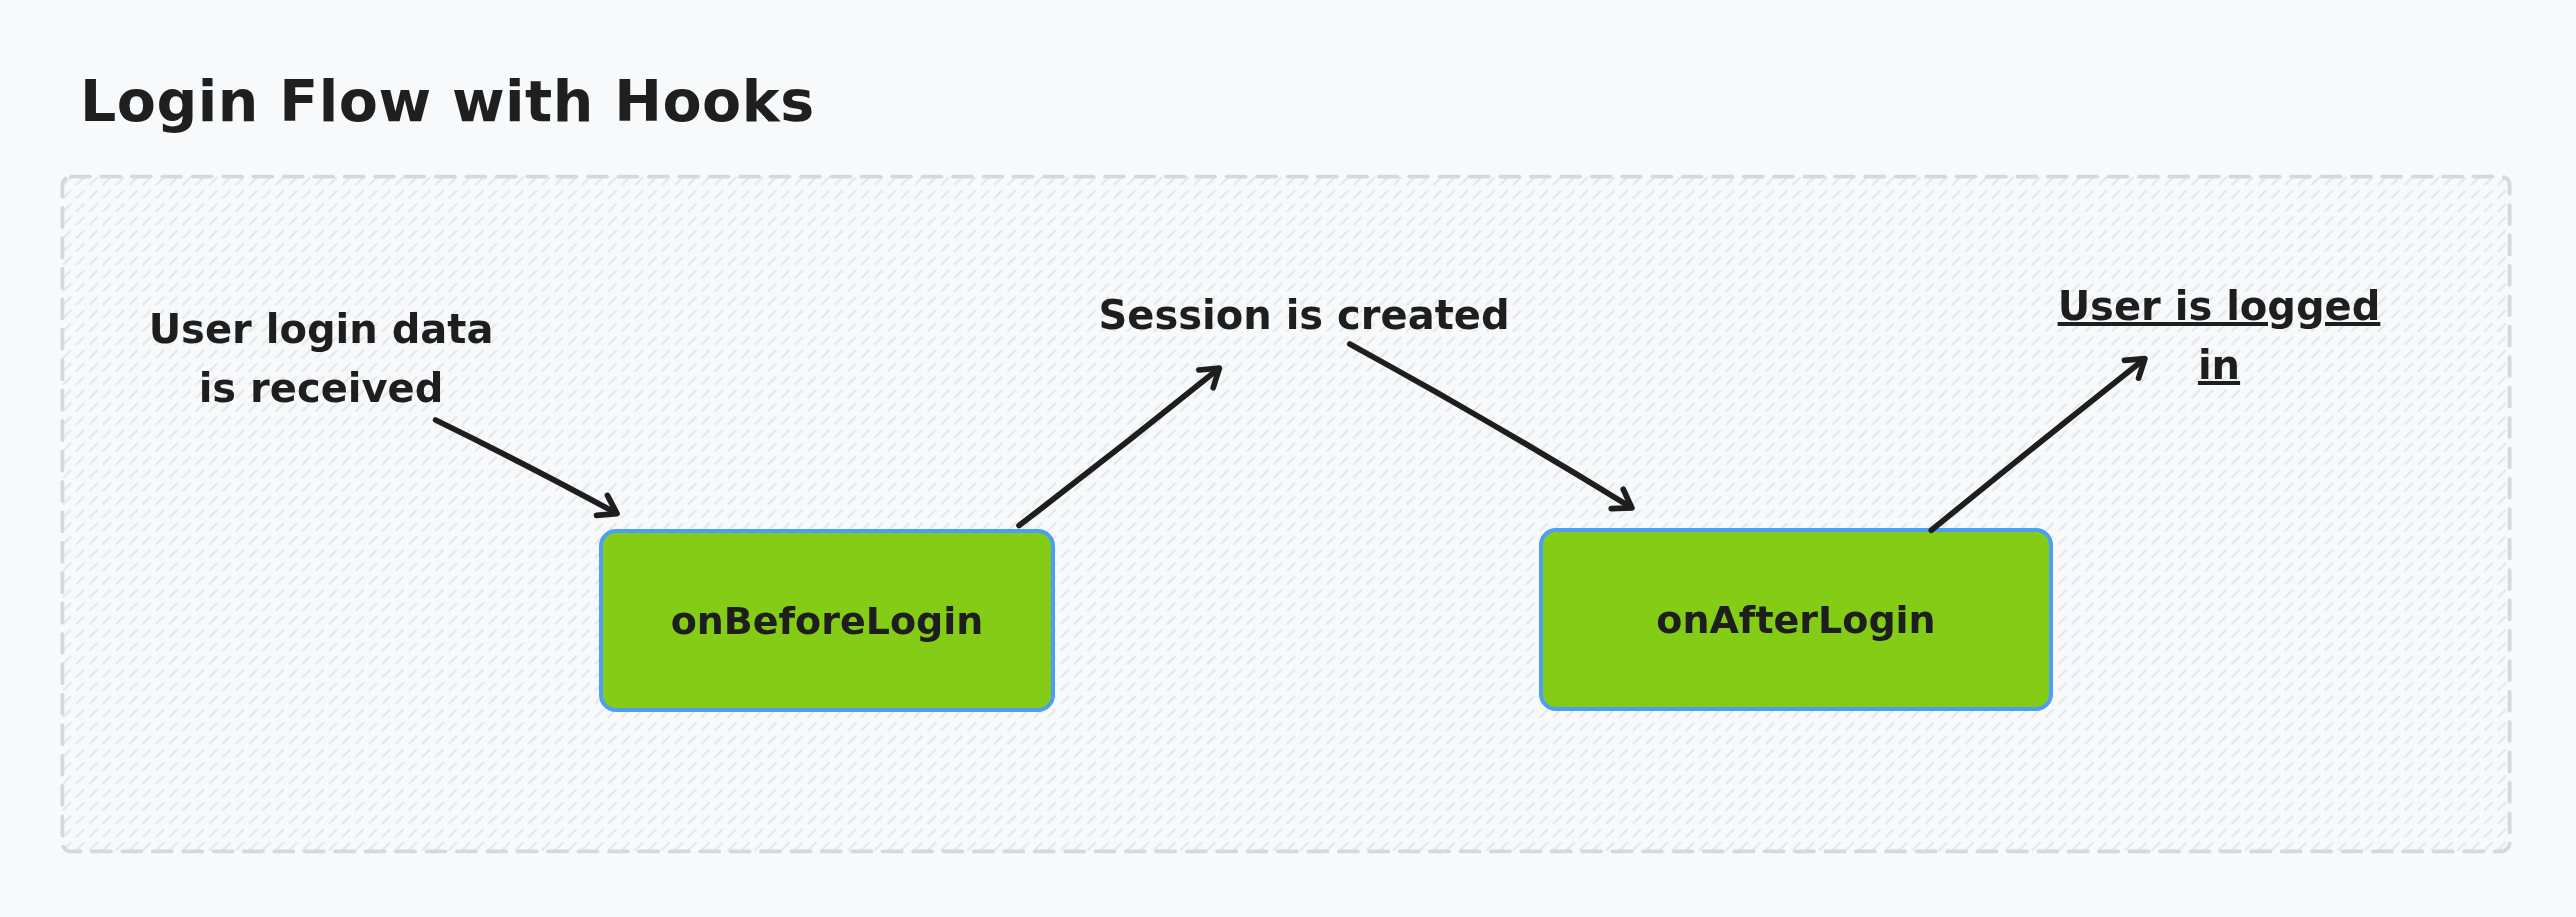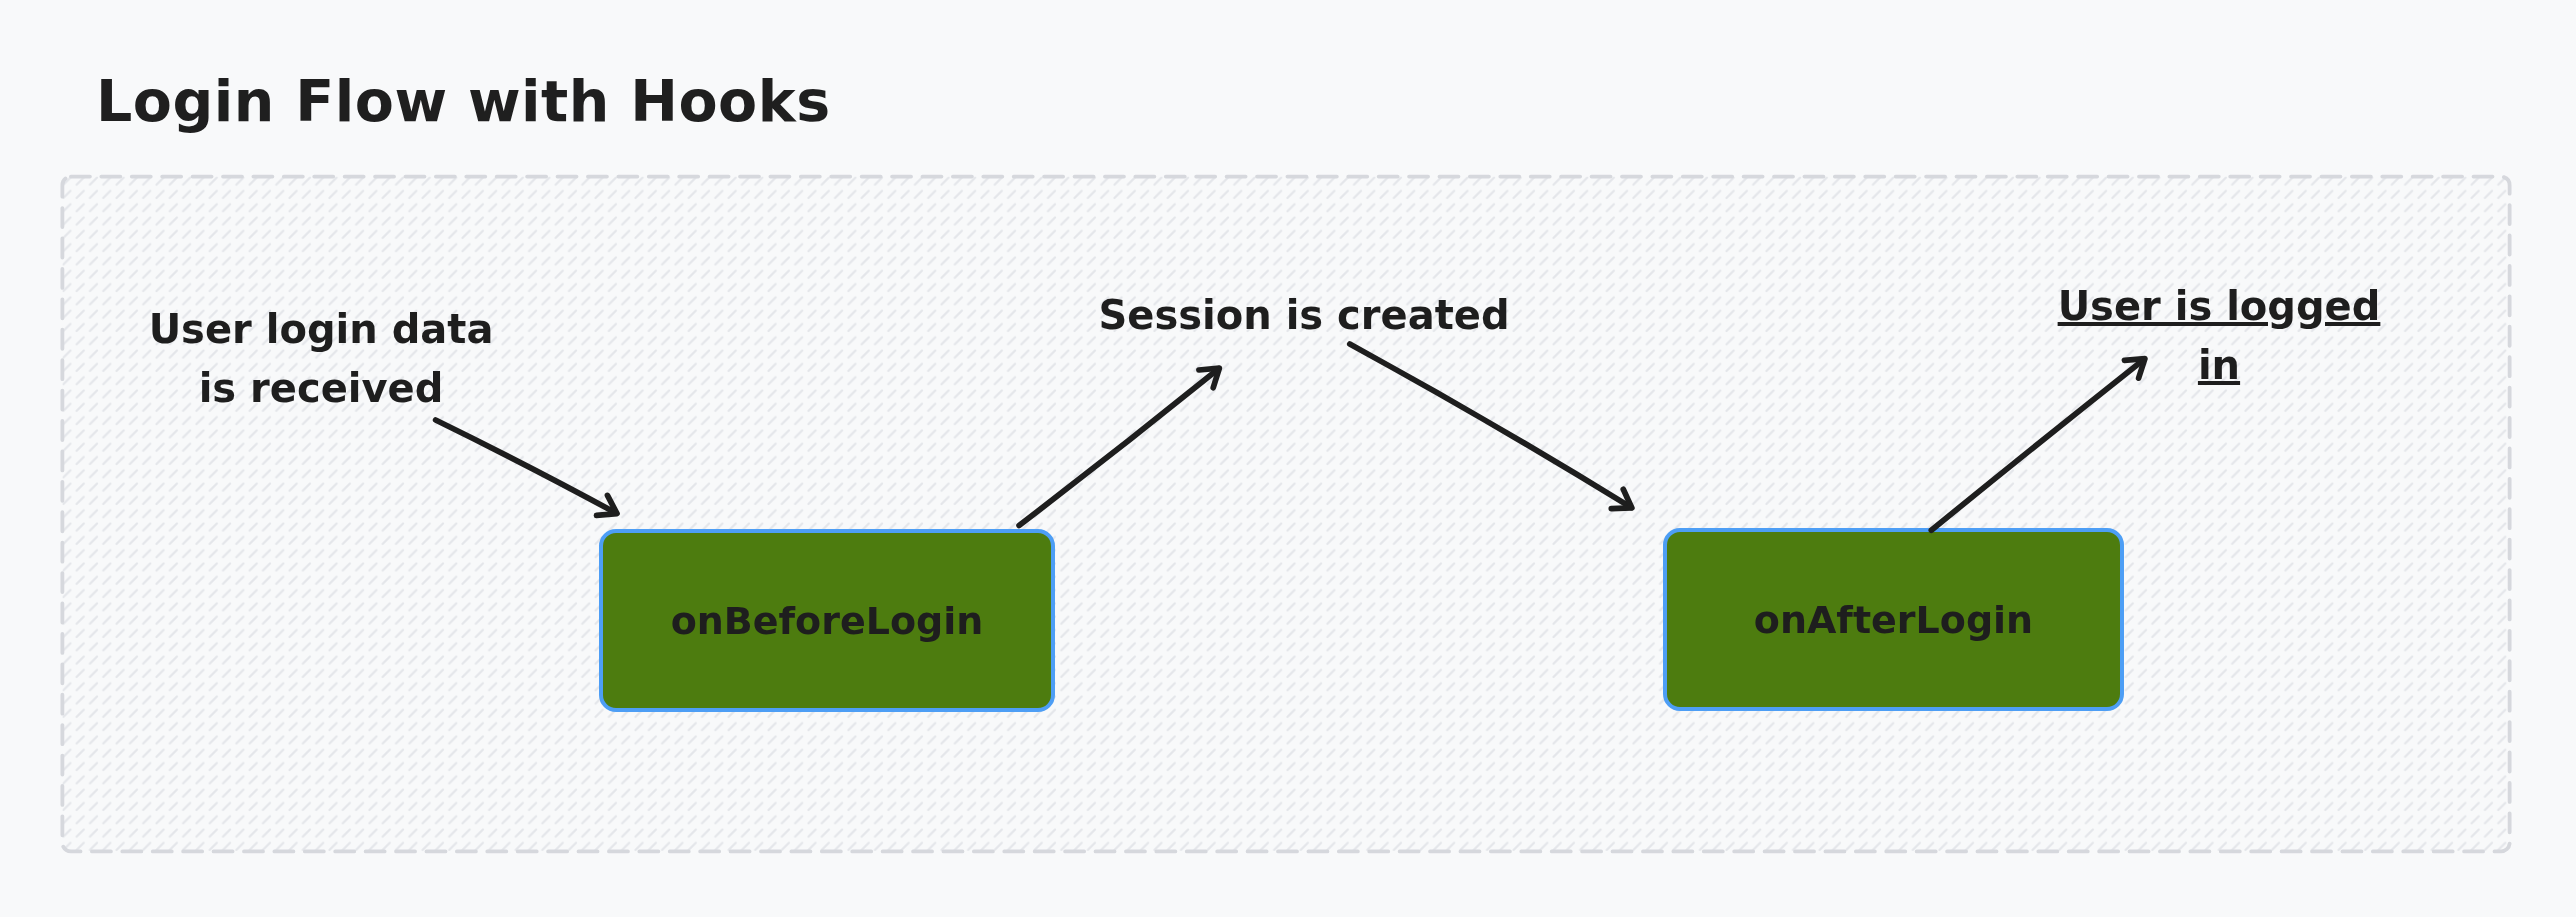--- a/index.html
+++ b/index.html
@@ -10,50 +10,50 @@
   }
   .canvas {
     position: relative;
     width: 2576px;
     height: 917px;
     background: #f8f9fa;
     overflow: hidden;
   }
   .title {
     position: absolute;
-    left: 96px;
+    left: 80px;
     top: 68px;
     font-size: 57px;
     font-weight: 700;
     color: #1f1f1f;
     letter-spacing: 0.5px;
     white-space: nowrap;
   }
   .frame-layer {
     position: absolute;
     left: 60px;
     top: 174px;
     width: 2452px;
     height: 680px;
     pointer-events: none;
   }
   .node {
     position: absolute;
     width: 456px;
     height: 183px;
-    background: #4d7c0f;
+    background: #84cc16;
     border: 4.8px solid #4d9ef5;
     border-radius: 17px;
     display: flex;
     align-items: center;
     justify-content: center;
     box-sizing: border-box;
   }
   .node-before { left: 599px; top: 529px; }
-  .node-after  { left: 1663px; top: 528px; width: 461px; }
+  .node-after  { left: 1539px; top: 528px; width: 514px; }
   .node-label {
     font-size: 38px;
     font-weight: 700;
     color: #1e1e1e;
     white-space: nowrap;
   }
   .annotation {
     position: absolute;
     transform: translateX(-50%);
     font-size: 40px;

